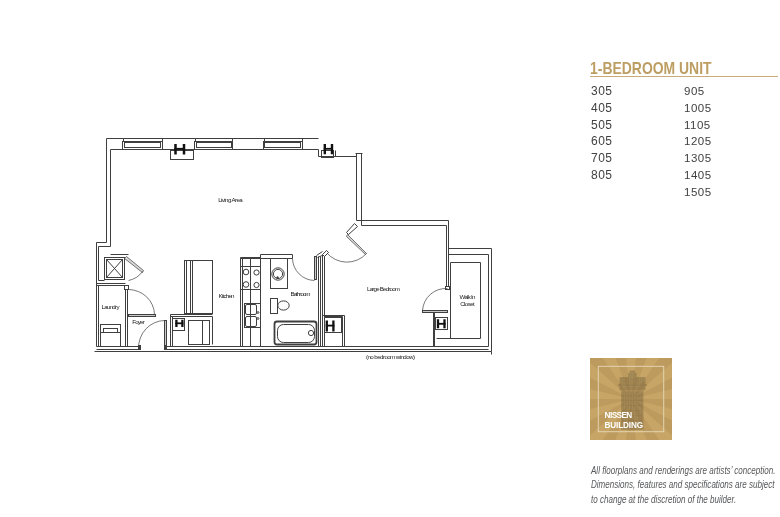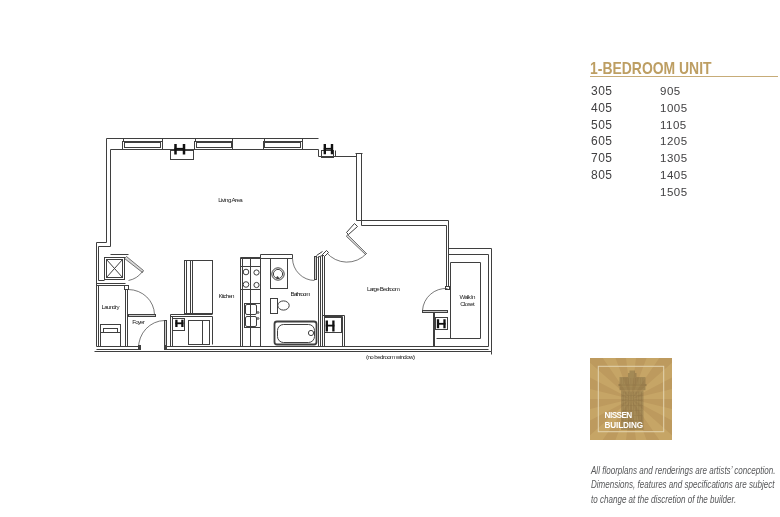--- a/index.html
+++ b/index.html
@@ -221,21 +221,21 @@
     <text x="390.5" y="358.5" textLength="49.0">(no bedroom window)</text>
   </g>
 </svg>
 
 <div class="abs" style="left:589.5px;top:59px;font-size:16.6px;font-weight:bold;color:#bd9e62;letter-spacing:0px;white-space:nowrap;transform:scaleX(0.84);transform-origin:0 0;">1-BEDROOM UNIT</div>
 
 <div class="abs" style="left:590px;top:75.8px;width:188px;height:1.3px;background:#c7ac78;"></div>
 
 <div class="abs" style="left:591px;top:83.2px;font-size:12px;color:#414042;line-height:16.72px;letter-spacing:0.5px;">305<br>405<br>505<br>605<br>705<br>805</div>
 
-<div class="abs" style="left:660px;top:83.2px;font-size:11.5px;color:#414042;line-height:16.72px;letter-spacing:0.5px;">905<br>1005<br>1105<br>1205<br>1305<br>1405<br>1505</div>
+<div class="abs" style="left:684px;top:83.2px;font-size:11.5px;color:#414042;line-height:16.72px;letter-spacing:0.5px;">905<br>1005<br>1105<br>1205<br>1305<br>1405<br>1505</div>
 
 <svg class="abs" style="left:590px;top:358px" width="82" height="82" viewBox="0 0 82 82">
   <defs>
       <clipPath id="lgclip">
         <rect x="0" y="0" width="82" height="82"></rect>
       </clipPath>
     </defs>
 
   <rect x="0" y="0" width="82" height="82" fill="#c6a566"></rect>
 

